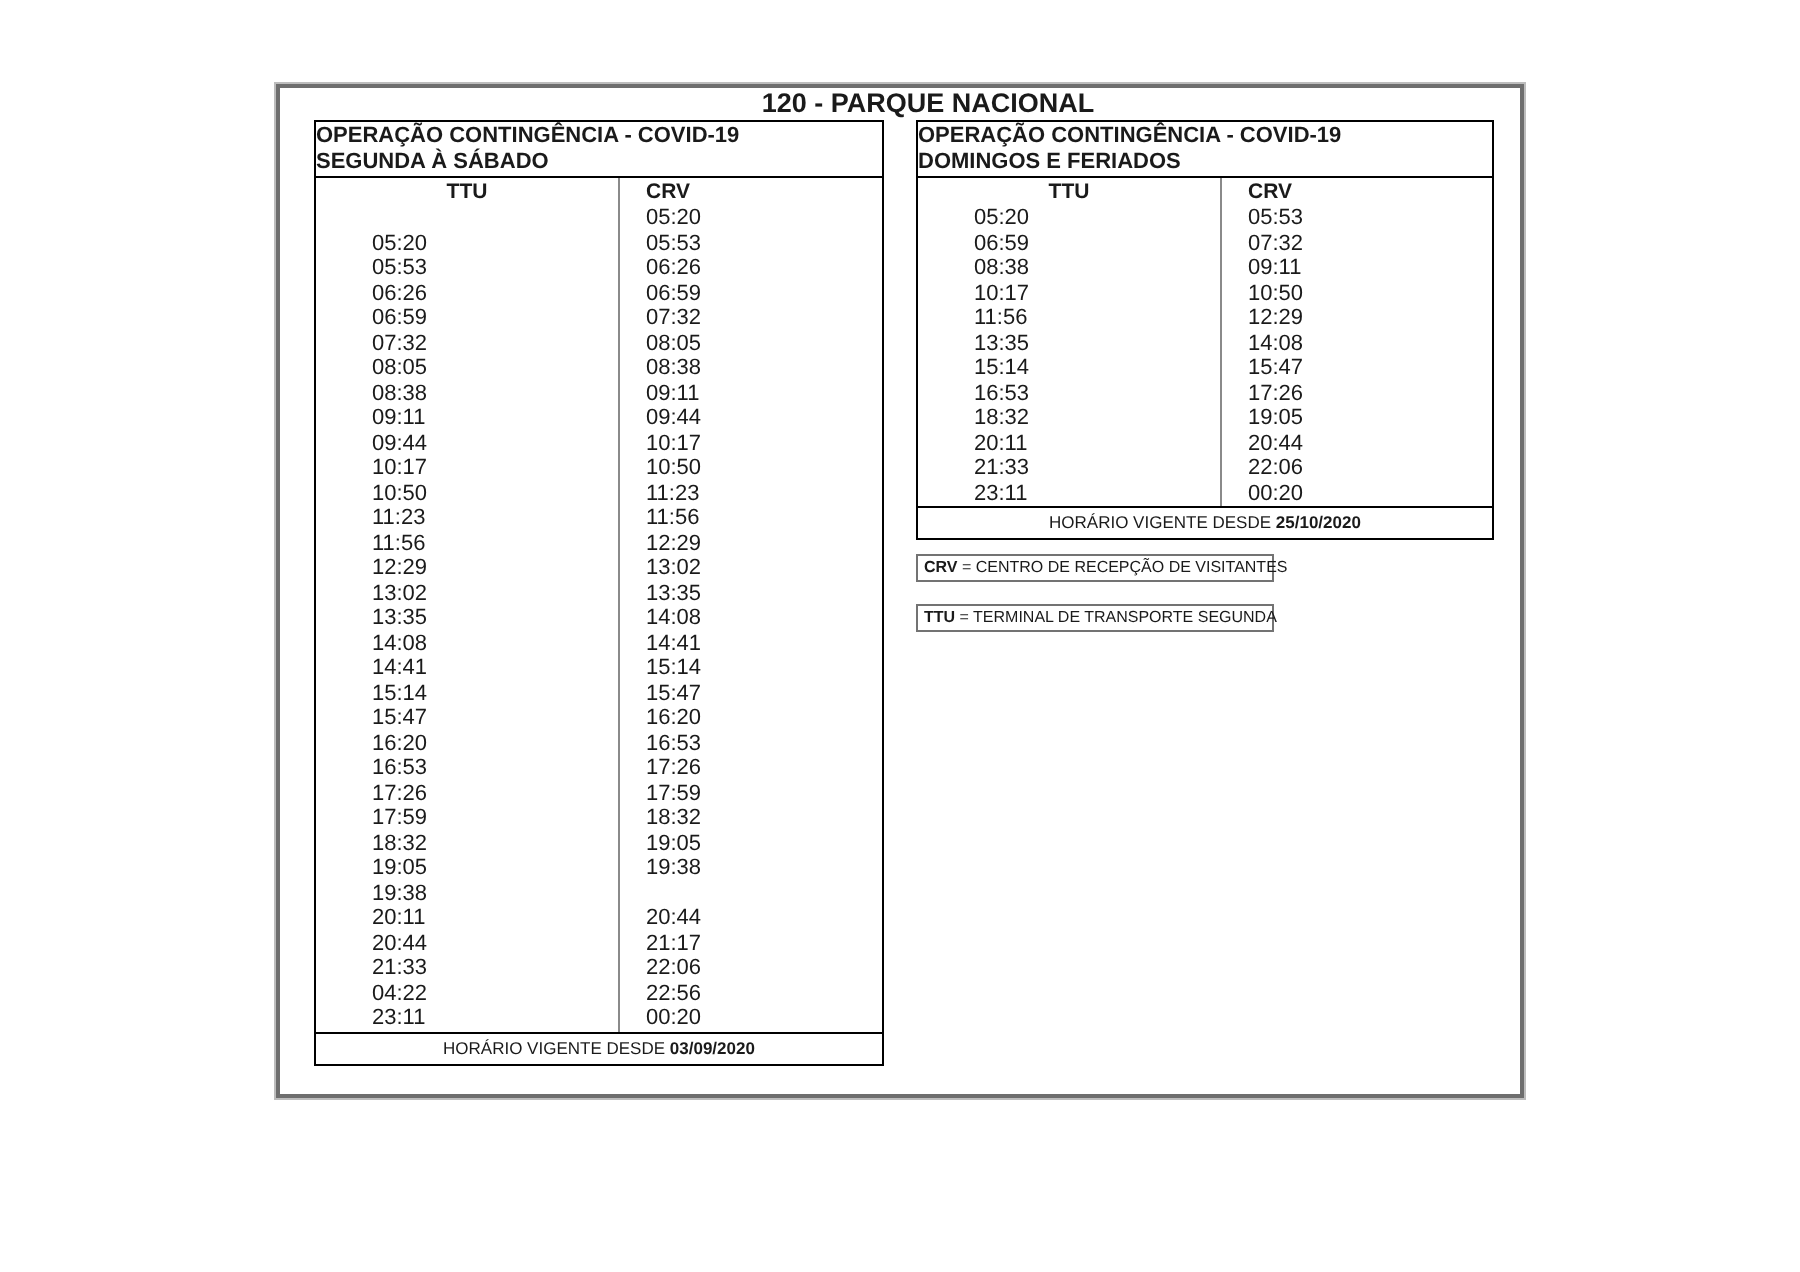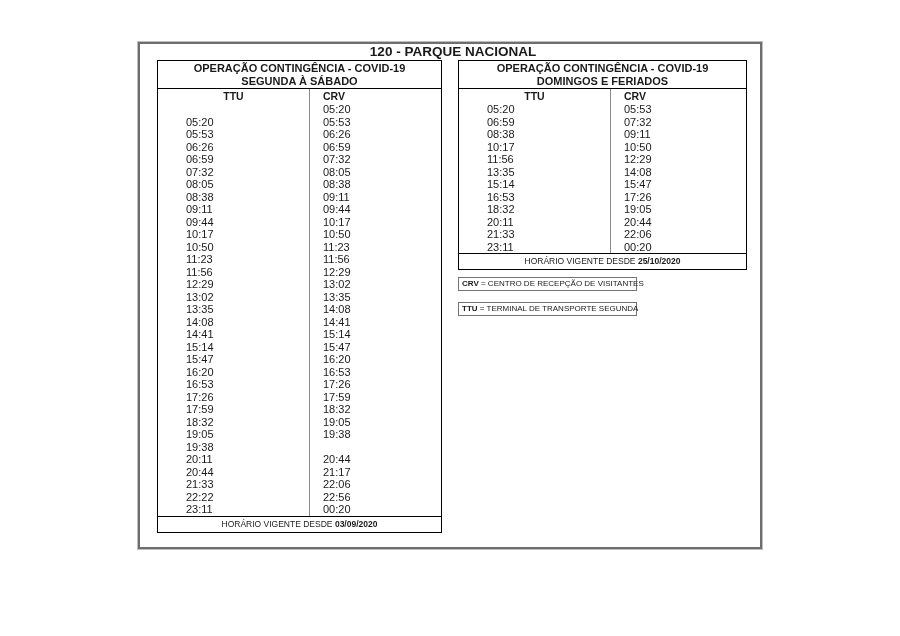--- a/index.html
+++ b/index.html
@@ -16,32 +16,32 @@
     width:900px;height:636px;position:relative;overflow:hidden;
     font-family:"Liberation Sans",sans-serif;color:var(--text_color);
   }
   .frame{
     position:absolute;left:138px;top:42px;width:624px;height:507px;
     border:2px solid var(--frame_gray);
     box-shadow:0 0 0 1px var(--frame_outer);
     background:var(--bg);
   }
   .doc-title{
-    position:absolute;left:3px;top:0;width:100%;height:16px;
+    position:absolute;left:14px;top:0;width:100%;height:16px;
     text-align:center;font-weight:bold;font-size:13.5px;line-height:15px;
   }
   .ttable{
     position:absolute;top:16px;
     border:1px solid var(--border_black);background:var(--bg);
   }
   .ttable.left{left:17px;width:285px;}
   .ttable.right{left:318px;width:289px;}
   .t-header{
     border-bottom:1px solid var(--border_black);
-    text-align:center;font-weight:bold;font-size:11px;line-height:13.5px;
+    text-align:left;font-weight:bold;font-size:11px;line-height:13.5px;
     height:28px;padding-top:0.5px;
   }
   .t-cols{display:flex;height:14px;font-weight:bold;font-size:10.5px;line-height:14px;}
   .t-cols .c1{text-align:center;padding-left:0;}
   .trow{display:flex;height:12.5px;font-size:11px;line-height:12.5px;}
   .c1{width:152px;border-right:1px solid var(--divider_gray);padding-left:28px;}
   .t-cols .c1{border-right:1px solid var(--divider_gray);}
   .c2{flex:1;padding-left:13px;}
   .t-footer{
     border-top:1px solid var(--border_black);
@@ -192,21 +192,21 @@
         </div>
         <div class="trow">
           <div class="c1">20:44</div>
           <div class="c2">21:17</div>
         </div>
         <div class="trow">
           <div class="c1">21:33</div>
           <div class="c2">22:06</div>
         </div>
         <div class="trow">
-          <div class="c1">22:22</div>
+          <div class="c1">04:22</div>
           <div class="c2">22:56</div>
         </div>
         <div class="trow">
           <div class="c1">23:11</div>
           <div class="c2">00:20</div>
         </div>
       </div>
     <div class="t-footer"><span>HORÁRIO VIGENTE DESDE</span>&nbsp;<b>03/09/2020</b></div>
   </section>
 

